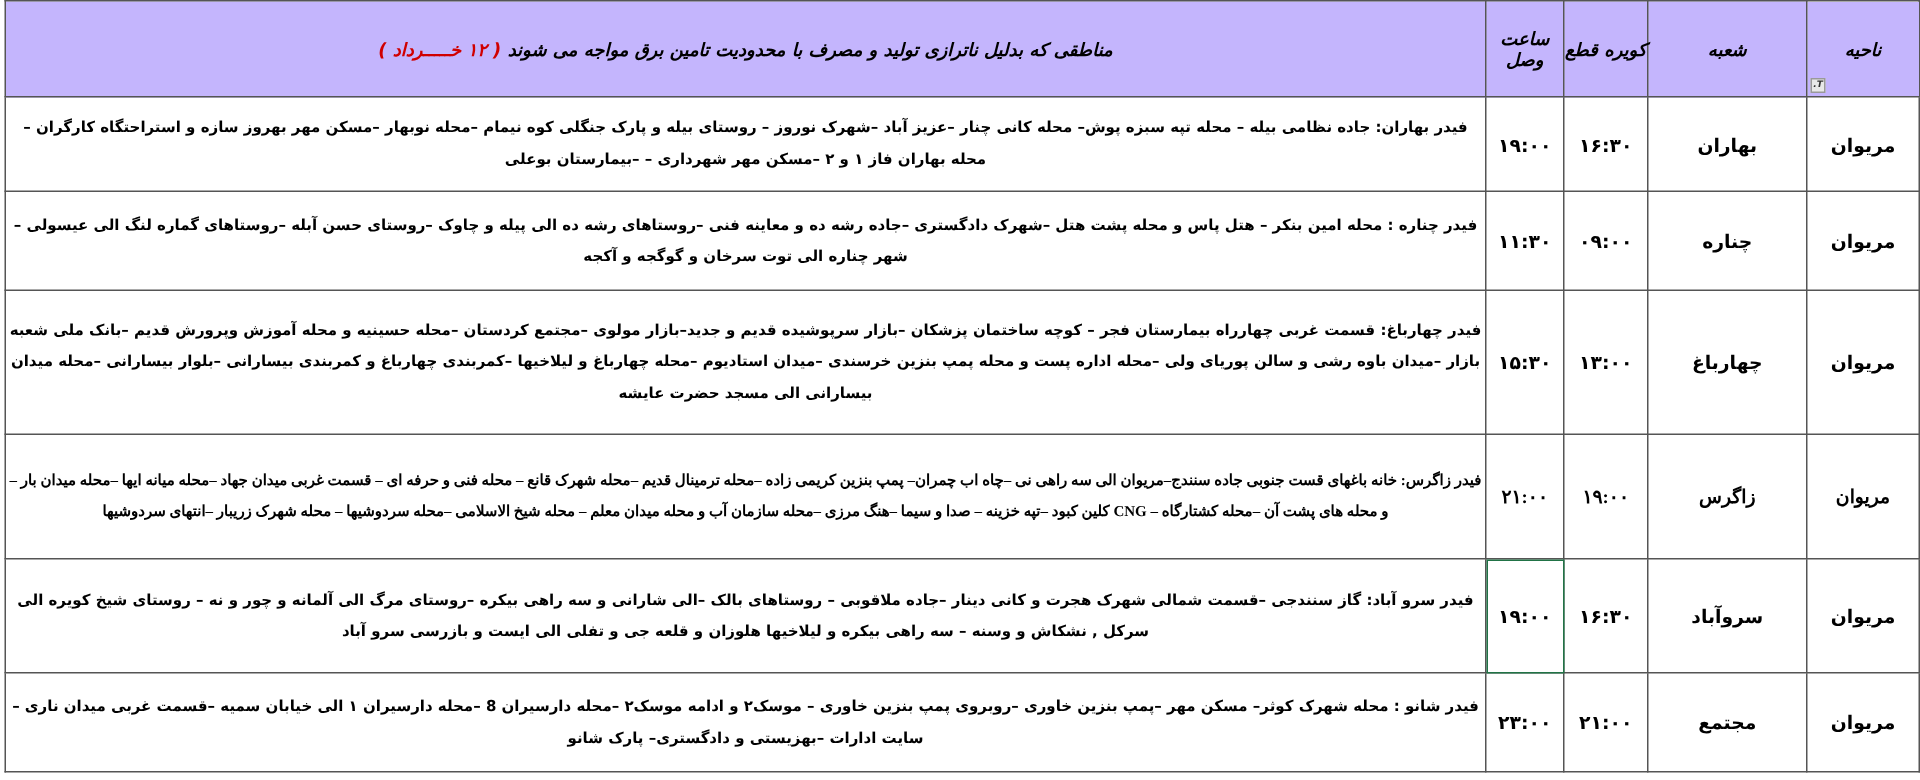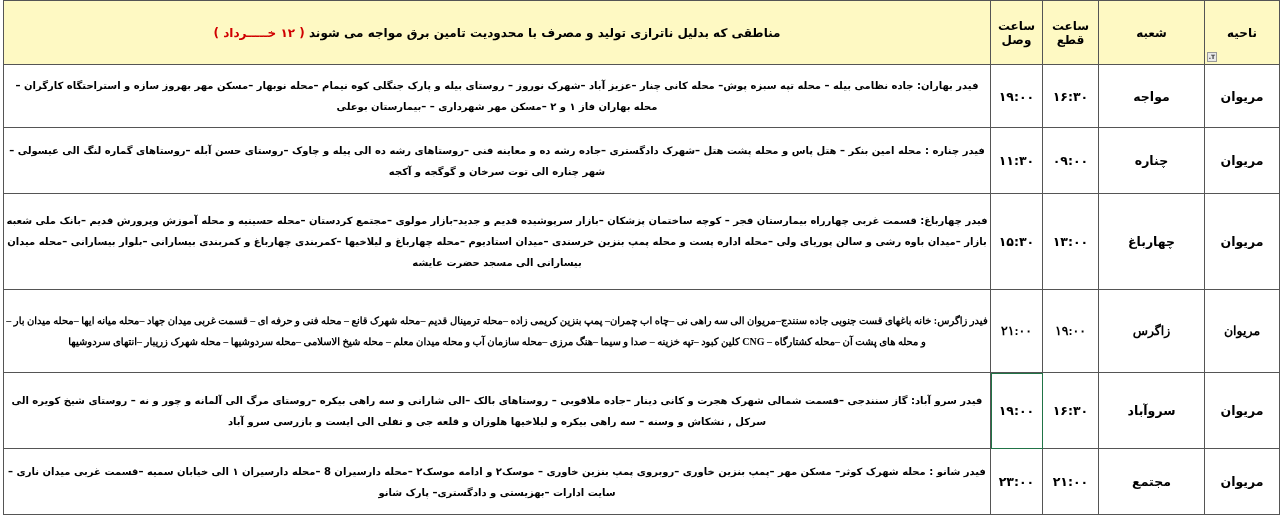--- a/index.html
+++ b/index.html
@@ -11,23 +11,24 @@
   }
   table.grid td, table.grid th {
     border: 1px solid #555;
     color: #000;
     font-weight: bold;
     text-align: center;
     vertical-align: middle;
     padding: 0;
   }
   tr.header-row th {
-    background: #fef9c3;
+    background: #c4b5fd;
     height: 63px;
     font-size: 12px;
+    font-style: italic;
   }
   th.col-region { font-size: 13px; position: relative; }
   th.col-title { font-size: 12.5px; }
   .title-date { color: #d00000; }
   .filter-mark {
     position: absolute; left: 2px; bottom: 2px; width: 8px; height: 8px;
     border: 1px solid #999; background: #e8e8e8; font-size: 6px; line-height: 8px; color: #333;
   }
   td.region, td.feeder { font-size: 12.5px; }
   td.time { font-size: 12.5px; direction: ltr; margin-left: 33px; }
@@ -61,34 +62,34 @@
     <tbody>
         <tr class="header-row">
       <th class="col-region">
         <span>ناحیه</span>
         <span class="filter-mark">T.</span>
       </th>
       <th>
         <span>شعبه</span>
       </th>
       <th>
-        <span>ساعت قطع</span>
+        <span>کویره قطع</span>
       </th>
       <th class="selected-col">
         <span>ساعت وصل</span>
       </th>
       <th class="col-title">
         <span>مناطقی که بدلیل ناترازی تولید و مصرف با محدودیت تامین برق مواجه می شوند</span>
         <span class="title-date">( ۱۲ خـــــرداد )</span>
       </th>
     </tr>
 
     <tr class="r1">
       <td class="region">مریوان</td>
-      <td class="feeder">مواجه</td>
+      <td class="feeder">بهاران</td>
       <td class="time">۱۶:۳۰</td>
       <td class="time">۱۹:۰۰</td>
       <td class="areas">فیدر بهاران: جاده نظامی بیله – محله تپه سبزه پوش– محله کانی چنار –عزیز آباد –شهرک نوروز – روستای بیله و پارک جنگلی کوه نیمام –محله نوبهار –مسکن مهر بهروز سازه و استراحتگاه کارگران –محله بهاران فاز ۱ و ۲ –مسکن مهر شهرداری – –بیمارستان بوعلی</td>
     </tr>
 
     <tr class="r2">
       <td class="region">مریوان</td>
       <td class="feeder">چناره</td>
       <td class="time">۰۹:۰۰</td>
       <td class="time">۱۱:۳۰</td>

